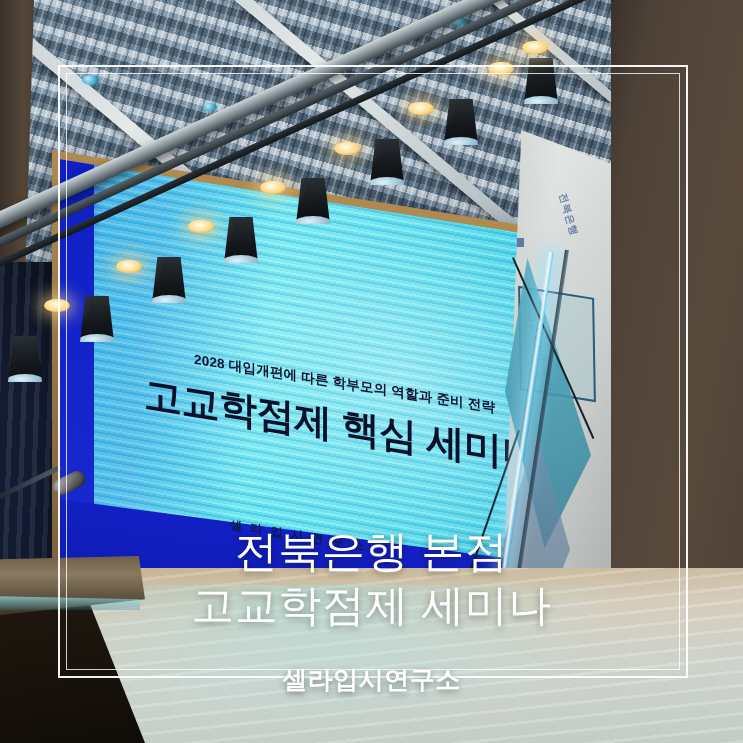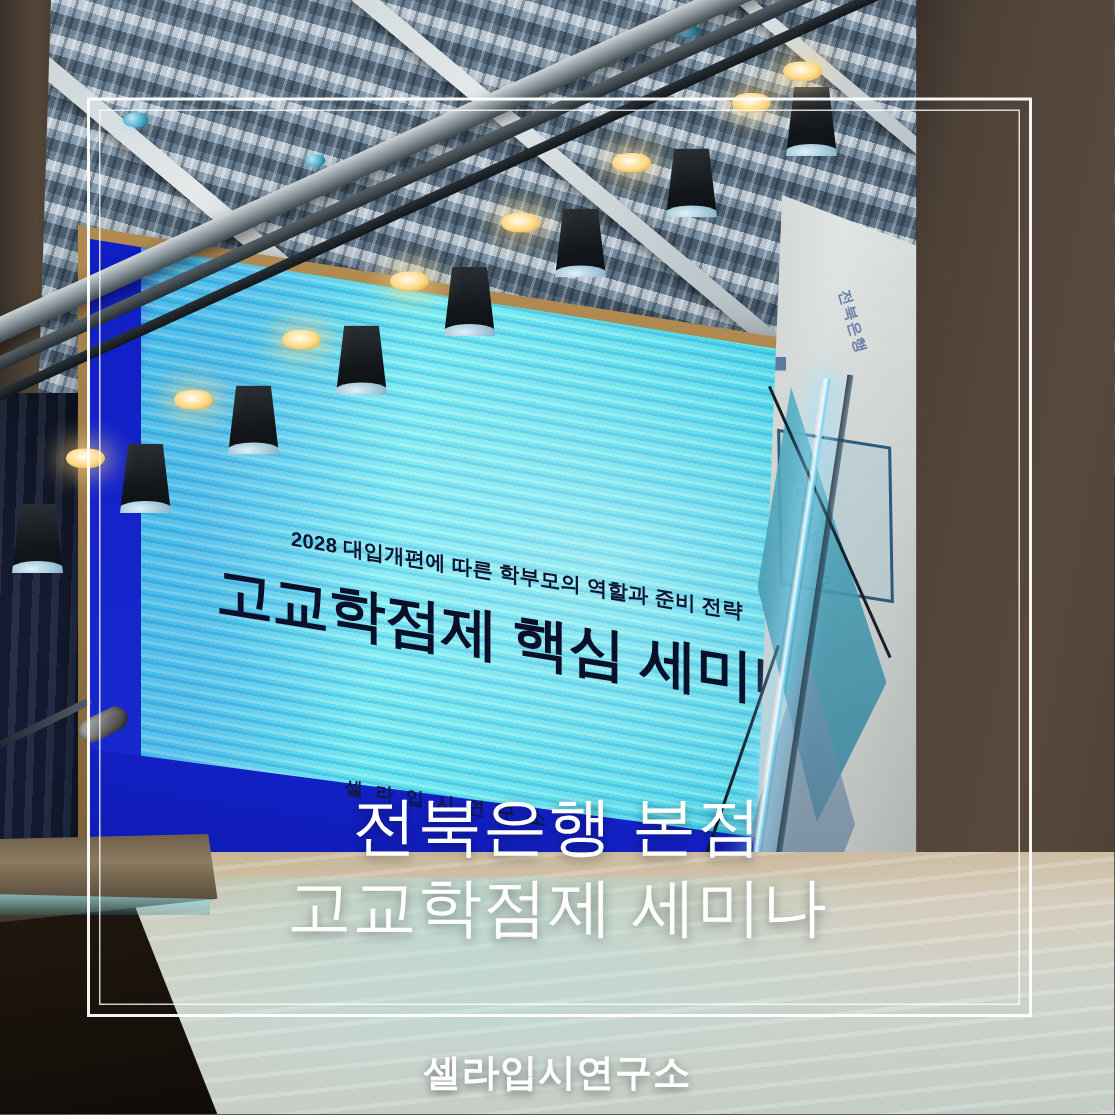--- a/index.html
+++ b/index.html
@@ -184,21 +184,21 @@
   
   .frame-outer { position:absolute; left:58px; top:65px; width:630px; height:613px;
     border:2px solid rgba(255,255,255,.95); pointer-events:none; }
   .frame-inner { position:absolute; left:66px; top:73px; width:614px; height:597px;
     border:1.5px solid rgba(255,255,255,.80); pointer-events:none; }
 
   .headline { position:absolute; left:0; top:524px; width:743px; text-align:center;
     color:#ffffff; font-size:43px; line-height:54px; font-weight:400;
     letter-spacing:.5px; text-shadow:0 2px 7px rgba(0,0,0,.40); }
   .headline div { white-space:nowrap; }
-  .footer-brand { position:absolute; left:0; top:698px; width:743px; text-align:center;
+  .footer-brand { position:absolute; left:0; top:663px; width:743px; text-align:center;
     color:#ffffff; font-size:25px; font-weight:700; letter-spacing:.5px;
     text-shadow:0 2px 6px rgba(0,0,0,.42); }
 </style>
 </head>
 <body>
 
 <div id="stage">
 
   <div class="room-bg"></div>
 

